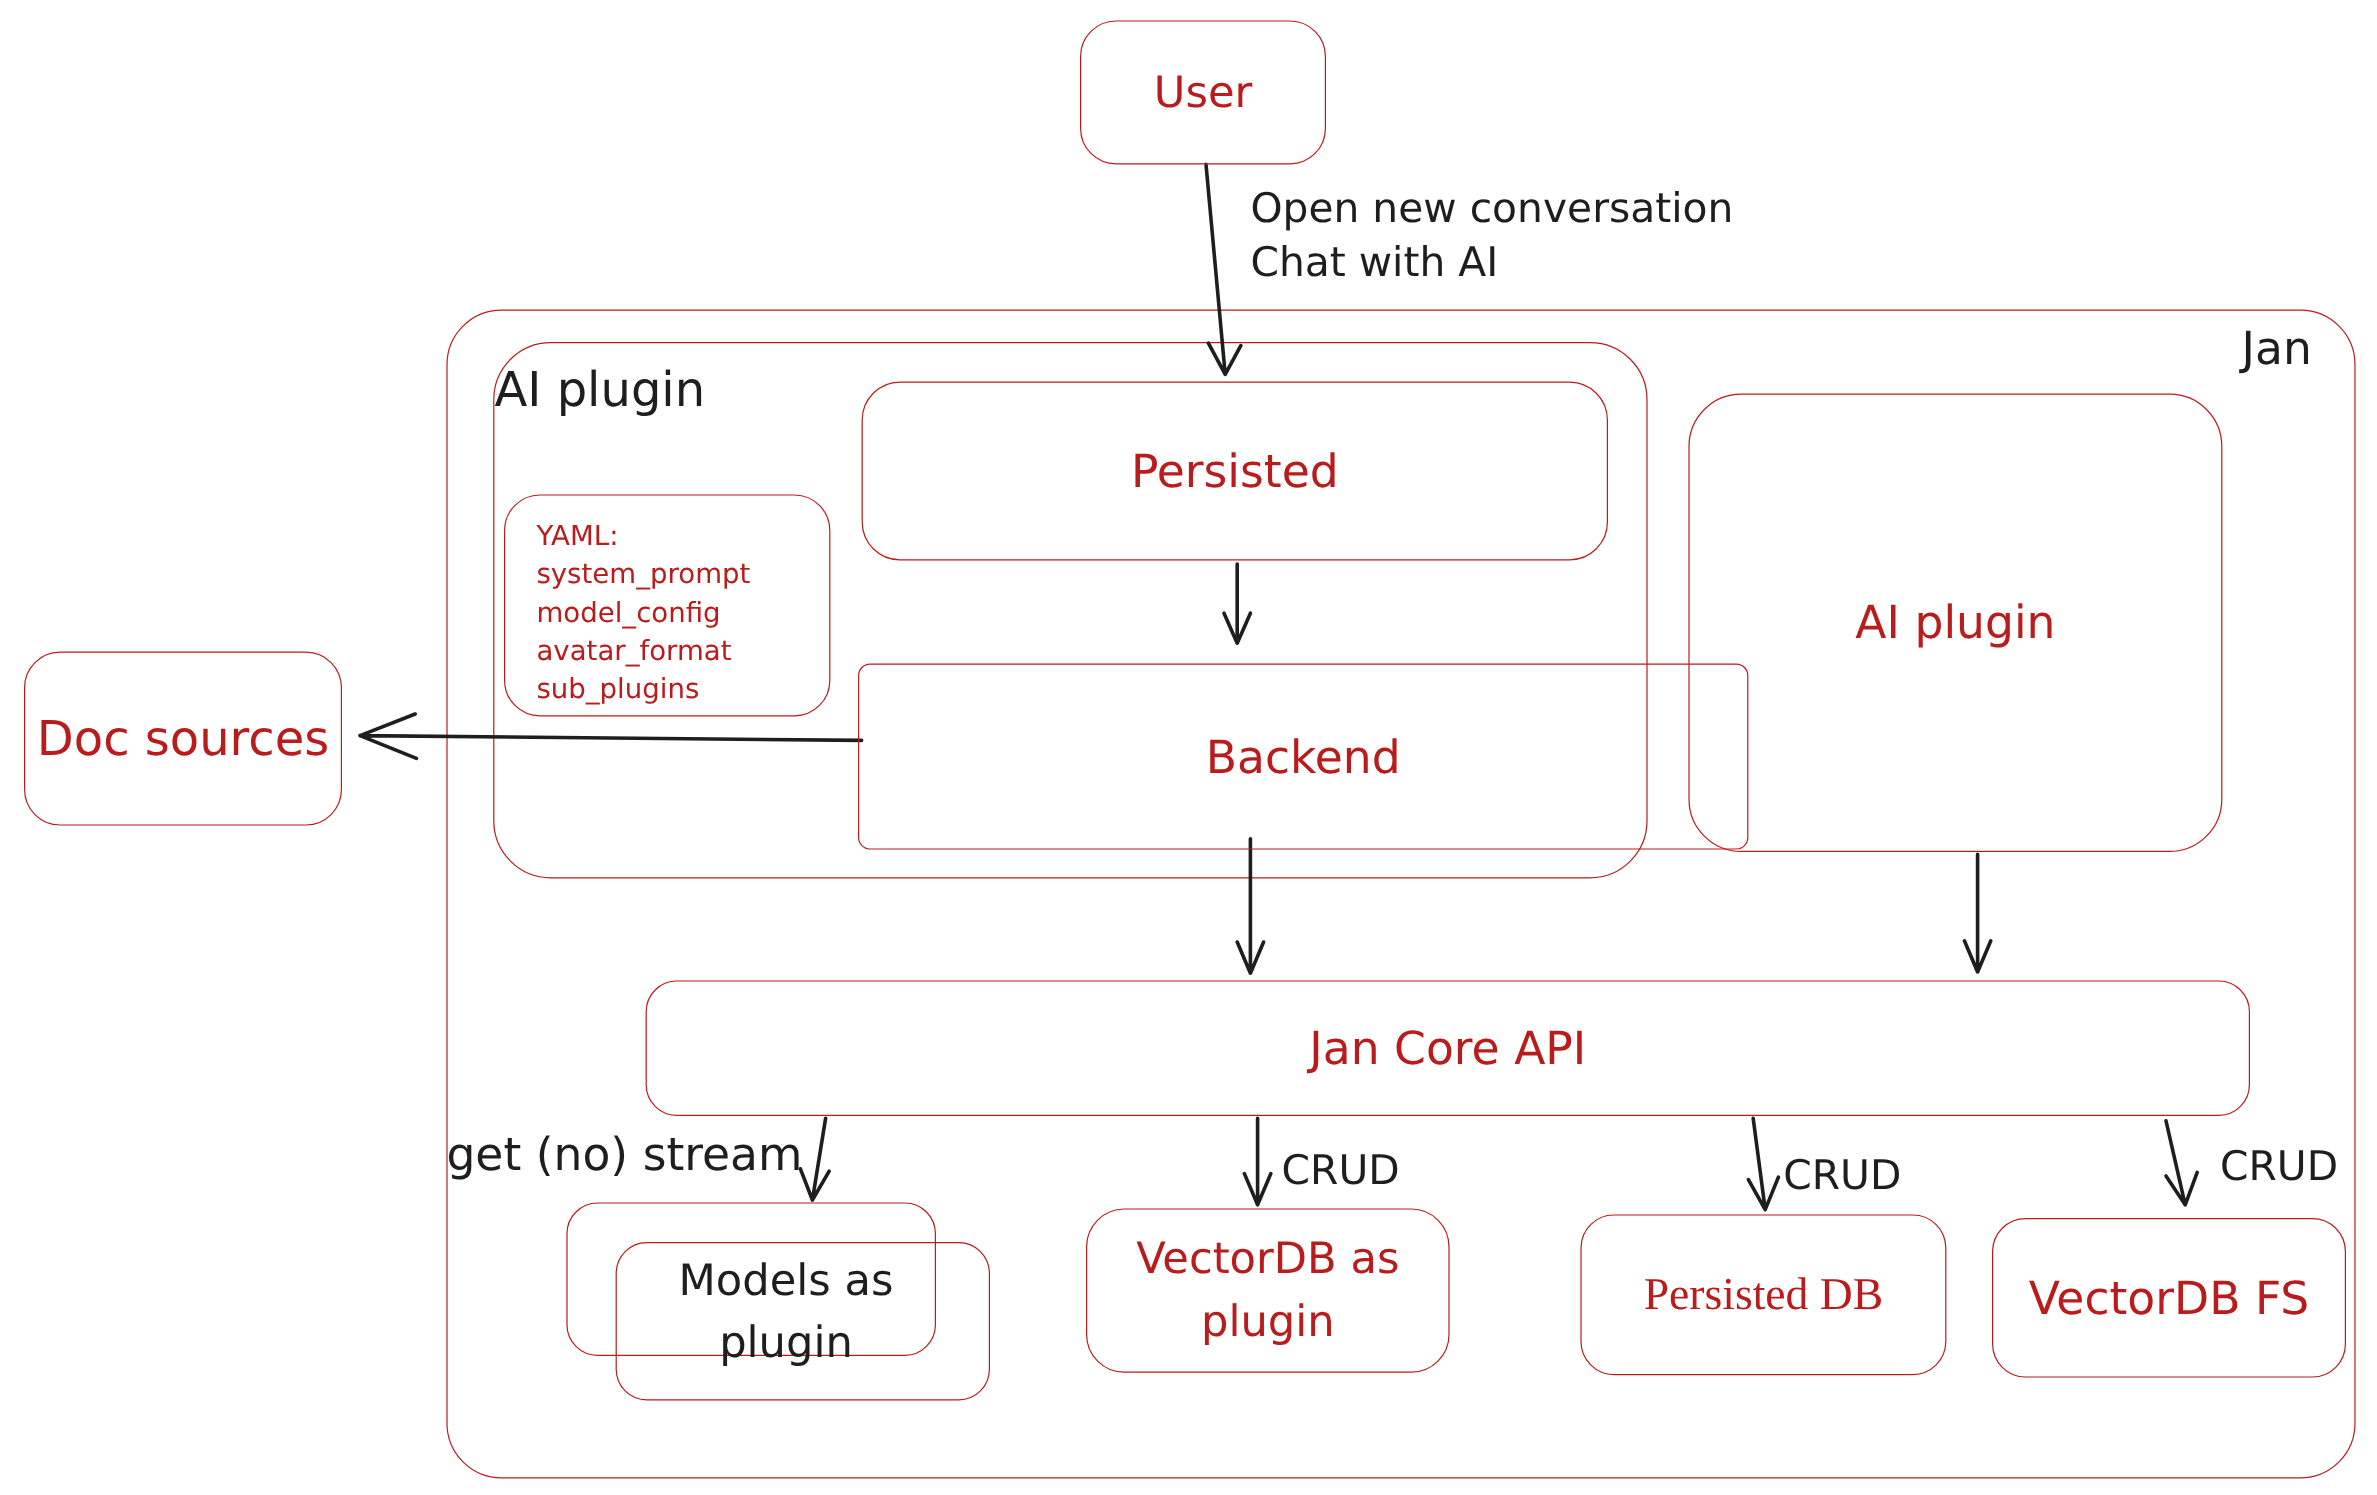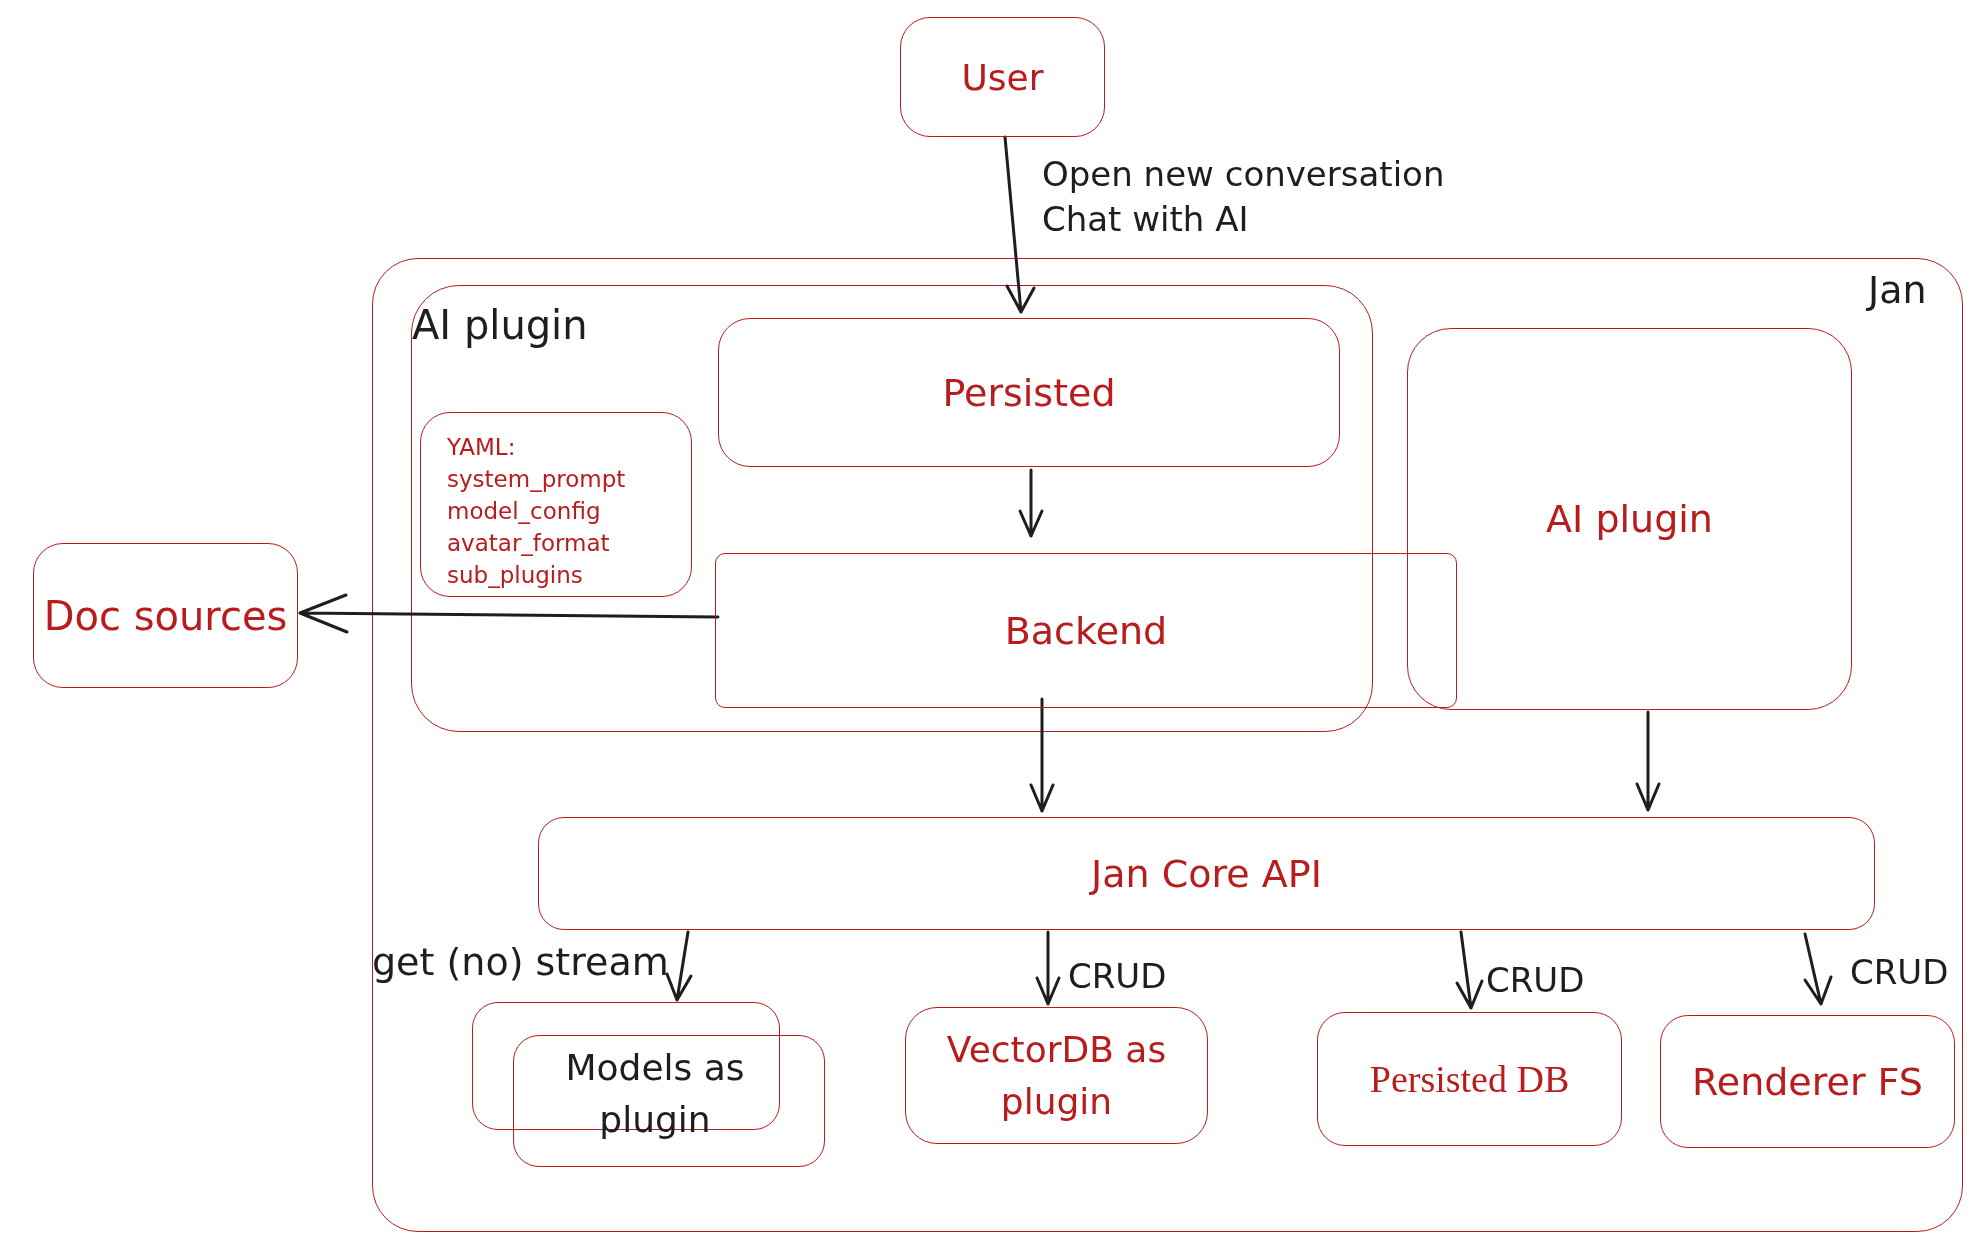--- a/index.html
+++ b/index.html
@@ -46,21 +46,21 @@
   
   .jan-container      { left: 372px; top: 258px; width: 1591px; height: 974px; border-radius: 46px; }
   .ai-plugin-container{ left: 411px; top: 285px; width: 962px;  height: 447px; border-radius: 48px; }
 
   
   .user-node      { left: 900px;  top: 17px;   width: 205px; height: 120px; border-radius: 30px; font-size: 36px; }
   .renderer-node  { left: 718px;  top: 318px;  width: 622px; height: 149px; border-radius: 32px; font-size: 38px; }
   .yaml-note      { left: 420px;  top: 412px;  width: 272px; height: 185px; border-radius: 30px; }
   .yaml-text      { padding: 12px 0 0 26px; font-size: 23px; line-height: 32px; text-align: left; width: 100%; }
   .backend-node   { left: 715px;  top: 542px;  width: 742px; height: 155px; border-radius: 10px; font-size: 38px; margin-top: 11px; }
-  .doc-sources-node { left: 20px; top: 543px;  width: 265px; height: 145px; border-radius: 30px; font-size: 40px; margin-left: 13px; }
+  .doc-sources-node { left: 20px; top: 543px;  width: 265px; height: 145px; border-radius: 30px; font-size: 40px; }
   .ai-plugin-right-node { left: 1407px; top: 328px; width: 445px; height: 382px; border-radius: 44px; font-size: 38px; }
   .jan-core-api-node { left: 538px; top: 817px; width: 1337px; height: 113px; border-radius: 26px; font-size: 38px; }
   .models-node-back  { left: 472px; top: 1002px; width: 308px; height: 128px; border-radius: 26px; }
   .models-node-front { left: 513px; top: 1035px; width: 312px; height: 132px; border-radius: 26px; }
   .models-label   { left: 495px;  top: 1042px; width: 320px; font-size: 36px; text-align: center; }
   .vectordb-node  { left: 905px;  top: 1007px; width: 303px; height: 137px; border-radius: 32px; font-size: 36px; }
   .persisted-db-node { left: 1317px; top: 1012px; width: 305px; height: 134px; border-radius: 28px; font-size: 38px; font-family: Liberation Serif, serif; }
   .persisted-fs-node { left: 1660px; top: 1015px; width: 295px; height: 133px; border-radius: 28px; font-size: 38px; }
 
   
@@ -138,21 +138,21 @@
       <div>VectorDB as</div>
       <div>plugin</div>
     </div>
   </div>
 
   <div class="box persisted-db-node z3">
     <span>Persisted DB</span>
   </div>
 
   <div class="box persisted-fs-node z3">
-    <span>Renderer FS</span>
+    <span>VectorDB FS</span>
   </div>
 
   <div class="label jan-label z4">Jan</div>
 
   <div class="label ai-plugin-container-label z4">AI plugin</div>
 
   <div class="label flow-label z4">
     <div>Open new conversation</div>
     <div>Chat with AI</div>
   </div>

